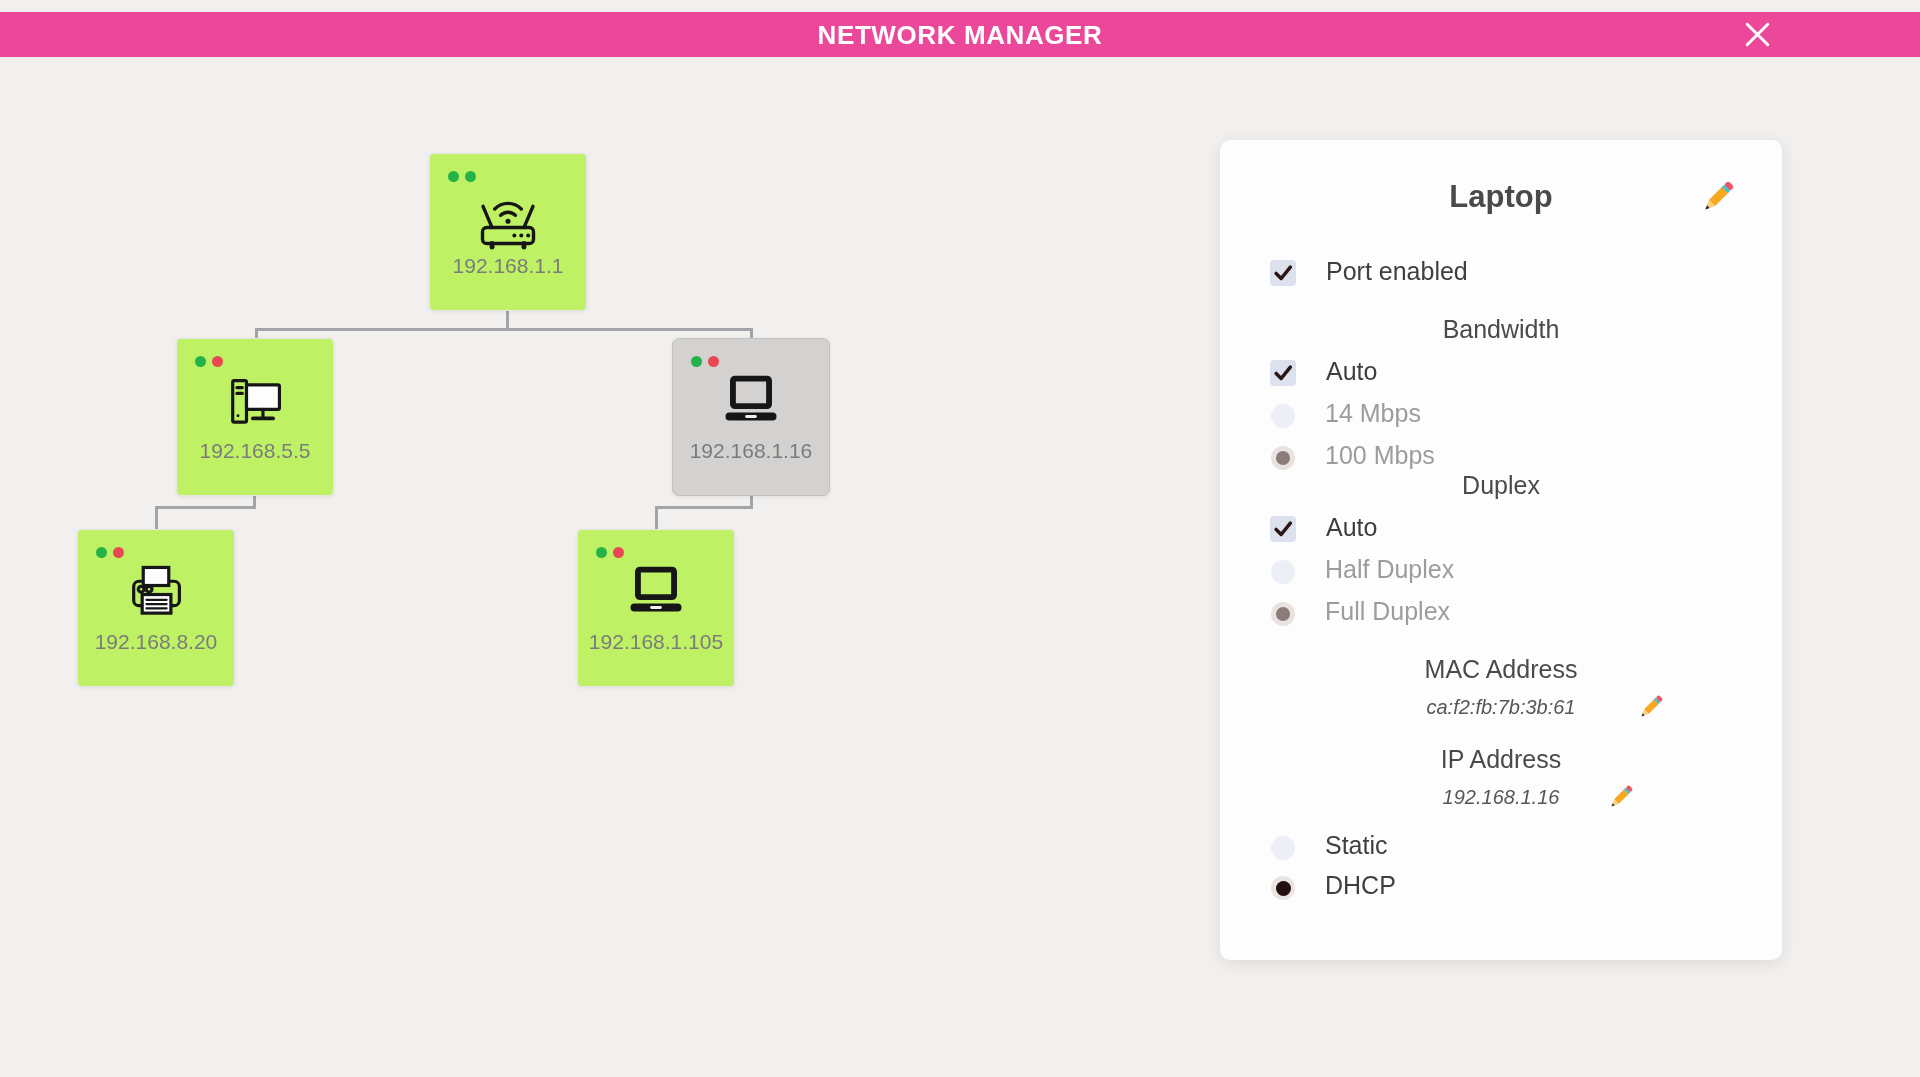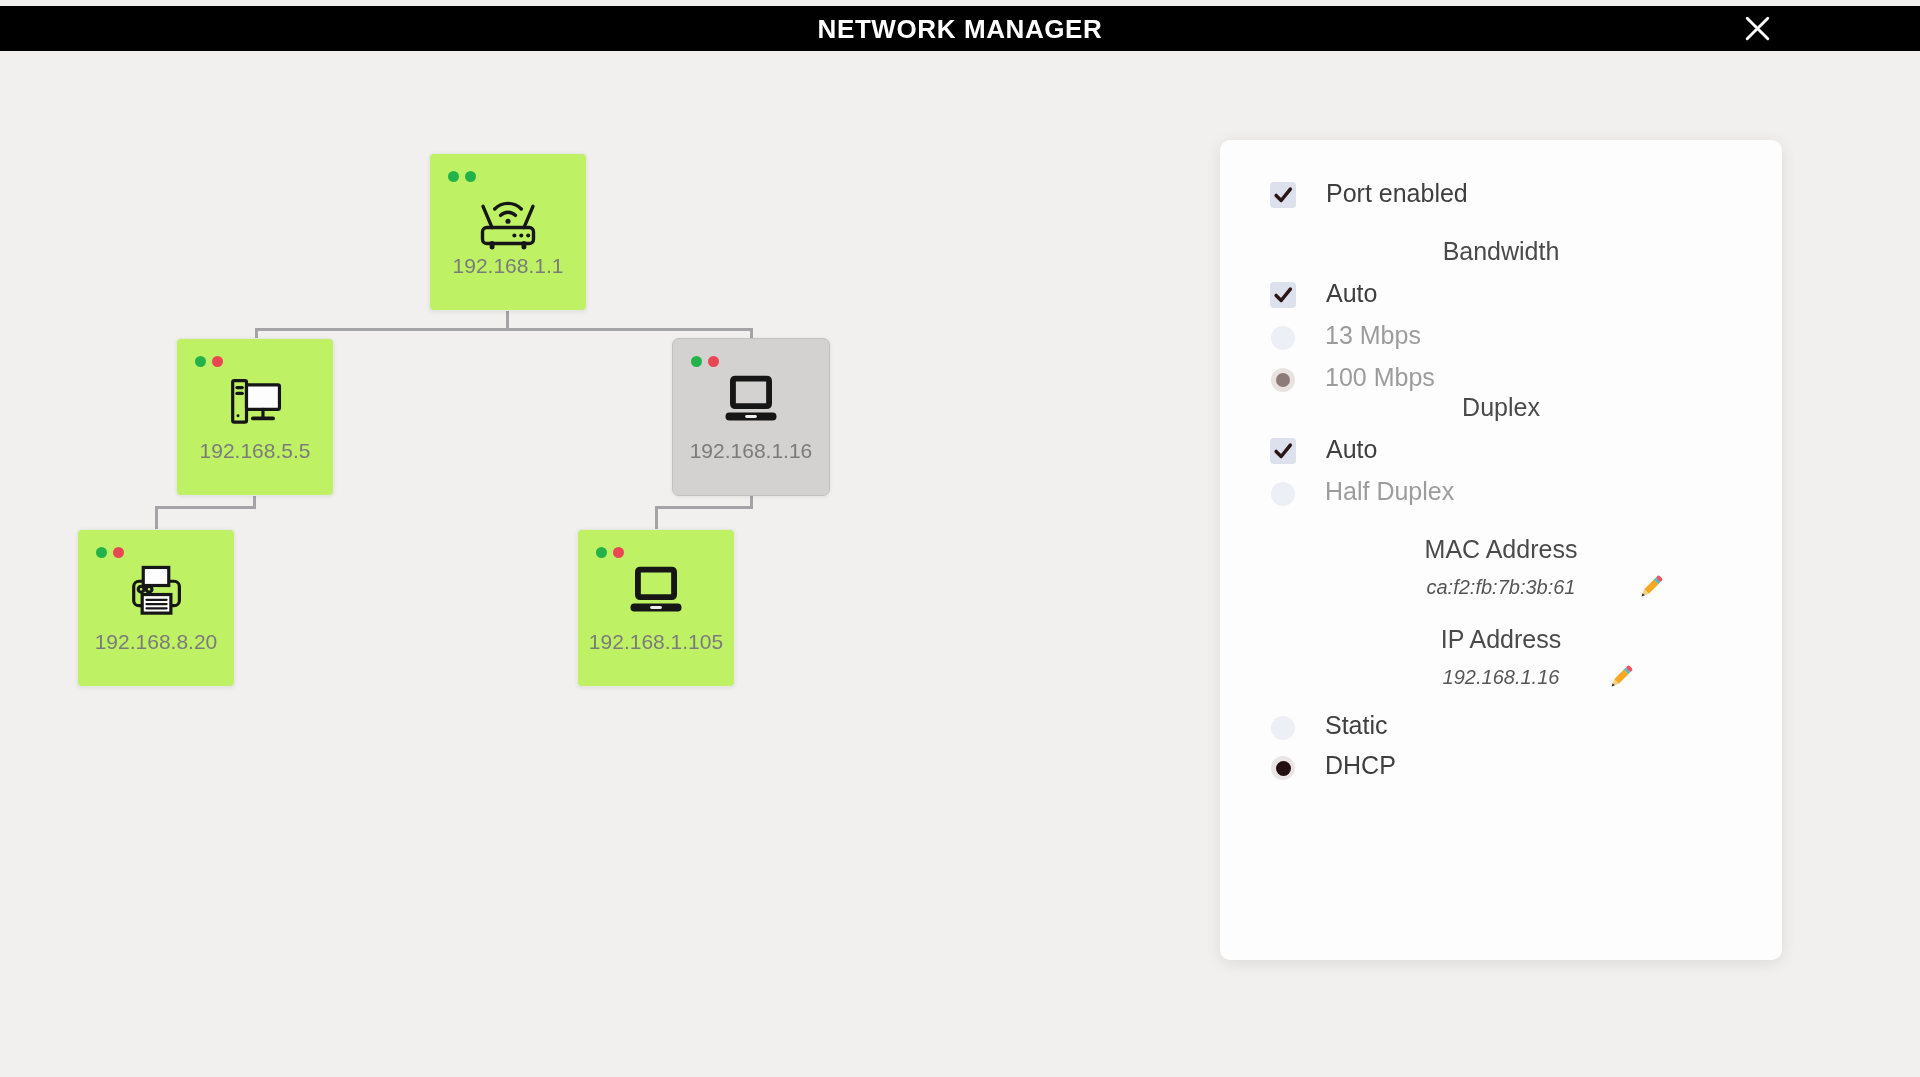--- a/index.html
+++ b/index.html
@@ -4,21 +4,21 @@
 <style>
   * { box-sizing: border-box; }
   html,body { margin:0; padding:0; }
   body {
     width:1920px; height:1077px; position:relative; overflow:hidden;
     background:#f1f0ee;
     font-family:"Liberation Sans", sans-serif;
   }
 
   
-  .topbar { position:absolute; top:6px; left:0; width:1920px; height:45px; background:#000000; }
+  .topbar { position:absolute; top:12px; left:0; width:1920px; height:45px; background:#ec4899; }
   .topbar-title {
     position:absolute; top:50%; left:50%; transform:translate(-50%,-50%);
     color:#ffffff; font-weight:bold; font-size:26px; letter-spacing:.6px; white-space:nowrap;
   }
   .close-btn { position:absolute; top:6px; right:146px; width:33px; height:33px; cursor:pointer; }
 
   
   .node {
     position:absolute; width:158px; height:158px;
     background:#bef264; border:1px solid #e7e6e3; border-radius:5px;
@@ -202,20 +202,26 @@
     <svg class="node-icon" viewBox="0 0 64 64">
         <use href="#icon-laptop"></use>
       </svg>
     <div class="node-ip">192.168.1.105</div>
   </div>
 
 </div>
 
 <div class="panel">
 
+  <div class="panel-title-row">
+    <span class="panel-title">Laptop</span>
+    <svg class="pencil-lg" viewBox="0 0 24 24">
+        <use href="#icon-pencil"></use>
+      </svg>
+  </div>
 
   <div class="opt port-row">
     <span class="checkbox">
       <svg width="22" height="22" viewBox="0 0 24 24">
           <use href="#icon-check"></use>
         </svg>
     </span>
     <span class="opt-label">Port enabled</span>
   </div>
 
@@ -224,41 +230,45 @@
   <div class="opt">
     <span class="checkbox">
       <svg width="22" height="22" viewBox="0 0 24 24">
           <use href="#icon-check"></use>
         </svg>
     </span>
     <span class="opt-label">Auto</span>
   </div>
   <div class="opt">
     <span class="radio"></span>
-    <span class="opt-label muted">13 Mbps</span>
+    <span class="opt-label muted">14 Mbps</span>
   </div>
   <div class="opt">
     <span class="radio muted-filled"></span>
     <span class="opt-label muted">100 Mbps</span>
   </div>
 
   <div class="sec-heading mt34">Duplex</div>
 
   <div class="opt">
     <span class="checkbox">
       <svg width="22" height="22" viewBox="0 0 24 24">
           <use href="#icon-check"></use>
         </svg>
     </span>
     <span class="opt-label">Auto</span>
   </div>
   <div class="opt">
     <span class="radio"></span>
     <span class="opt-label muted">Half Duplex</span>
   </div>
+  <div class="opt">
+    <span class="radio muted-filled"></span>
+    <span class="opt-label muted">Full Duplex</span>
+  </div>
 
   <div class="sec-heading mt28">MAC Address</div>
   <div class="value-row">
     <span class="value-text">ca:f2:fb:7b:3b:61</span>
     <svg class="pencil-sm pencil-mac" viewBox="0 0 24 24">
         <use href="#icon-pencil"></use>
       </svg>
   </div>
 
   <div class="sec-heading mt20">IP Address</div>

